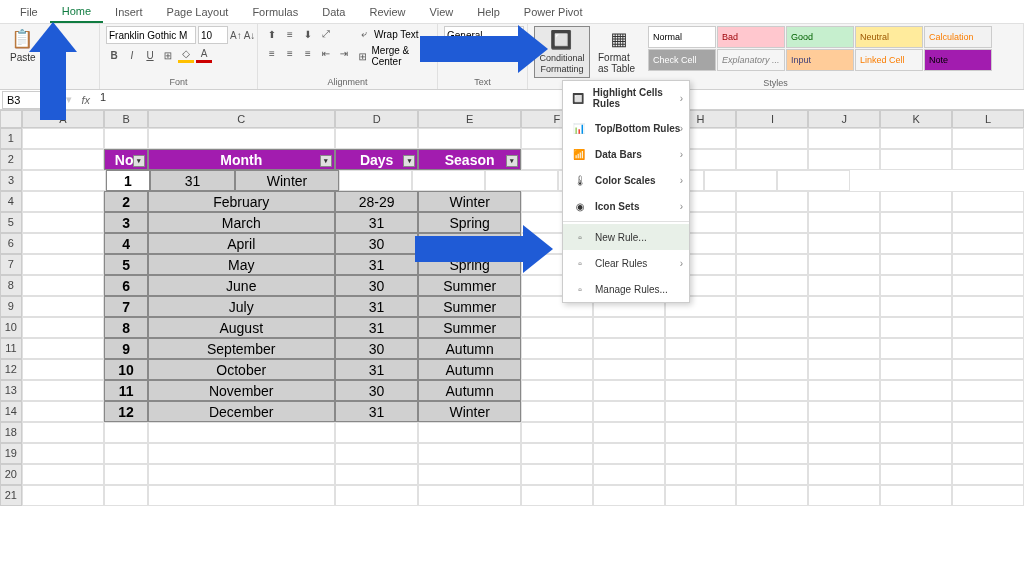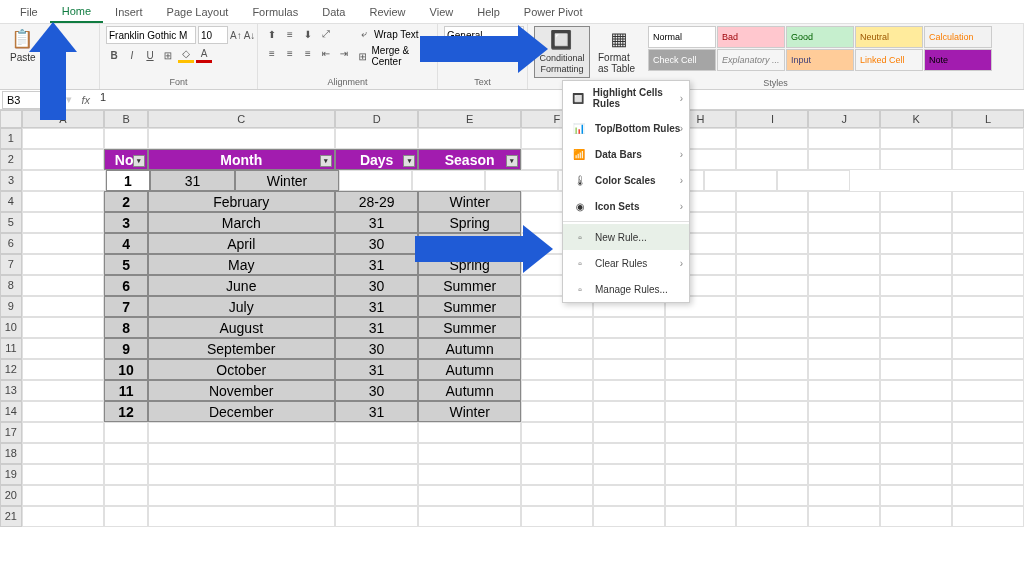--- a/index.html
+++ b/index.html
@@ -427,35 +427,20 @@
         <div class="tbl-cell" style="width:104px">Winter</div>
         <div class="cell" style="width:73px"></div>
         <div class="cell" style="width:73px"></div>
         <div class="cell" style="width:73px"></div>
         <div class="cell" style="width:73px"></div>
         <div class="cell" style="width:73px"></div>
         <div class="cell" style="width:73px"></div>
         <div class="cell" style="width:73px"></div>
       </div>
       <div class="row">
-        <div class="rowh">17</div>
-        <div class="cell" style="width:84px"></div>
-        <div class="cell" style="width:44px"></div>
-        <div class="cell" style="width:190px"></div>
-        <div class="cell" style="width:85px"></div>
-        <div class="cell" style="width:104px"></div>
-        <div class="cell" style="width:73px"></div>
-        <div class="cell" style="width:73px"></div>
-        <div class="cell" style="width:73px"></div>
-        <div class="cell" style="width:73px"></div>
-        <div class="cell" style="width:73px"></div>
-        <div class="cell" style="width:73px"></div>
-        <div class="cell" style="width:73px"></div>
-      </div>
-      <div class="row">
         <div class="rowh">18</div>
         <div class="cell" style="width:84px"></div>
         <div class="cell" style="width:44px"></div>
         <div class="cell" style="width:190px"></div>
         <div class="cell" style="width:85px"></div>
         <div class="cell" style="width:104px"></div>
         <div class="cell" style="width:73px"></div>
         <div class="cell" style="width:73px"></div>
         <div class="cell" style="width:73px"></div>
         <div class="cell" style="width:73px"></div>

